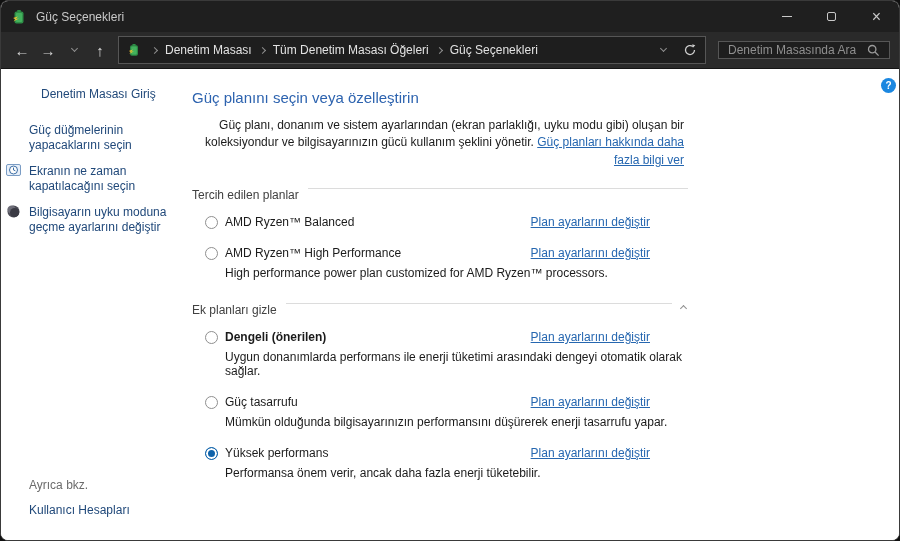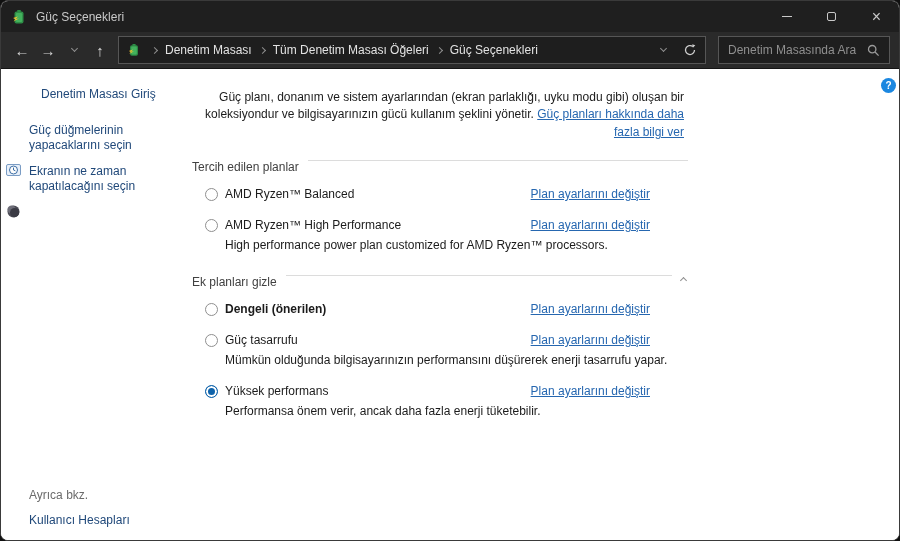--- a/index.html
+++ b/index.html
@@ -23,36 +23,36 @@
   .chev-down{transform:rotate(45deg);margin-top:-3px;}
   .chev-up{transform:rotate(-135deg);margin-top:3px;}
   .addressbar{width:588px;height:28px;margin-left:5px;background:#1e1e1e;border:1px solid #565656;
     display:flex;align-items:center;color:#dedede;}
   .crumb-icon{margin:0 4px 0 8px;}
   .crumb-sep{margin:0 7px;}
   .crumb{padding:0 1px;color:#e2e2e2;white-space:nowrap;}
   .addr-spacer{flex:1;}
   .addr-drop{width:24px;display:flex;justify-content:center;align-items:center;height:100%;}
   .addr-refresh{width:30px;display:flex;justify-content:center;align-items:center;height:100%;}
-  .searchbox{width:172px;height:28px;margin-left:12px;background:#1e1e1e;border:1px solid #565656;
+  .searchbox{width:172px;height:18px;margin-left:12px;background:#1e1e1e;border:1px solid #565656;
     display:flex;align-items:center;}
   .searchbox input{flex:1;min-width:0;background:transparent;border:none;outline:none;color:#cfcfcf;
     font-family:"Liberation Sans",sans-serif;font-size:12px;padding:0 0 0 9px;}
   .searchbox input::placeholder{color:#8f8f8f;}
   .search-icon{margin:0 9px 0 4px;flex:0 0 auto;}
   
   .content{position:relative;height:471px;display:flex;background:#fff;}
   .help-btn{position:absolute;top:9px;right:3px;width:15px;height:15px;border-radius:50%;background:#1b87e0;
     color:#fff;font-size:10px;font-weight:bold;display:flex;align-items:center;justify-content:center;}
   
   .sidebar{width:185px;flex:0 0 185px;padding:18px 0 0 28px;position:relative;}
   .side-home{color:#21497a;margin-bottom:22px;cursor:default;margin-left:12px;}
   .side-item{color:#21497a;margin-bottom:11px;line-height:15px;width:152px;position:relative;cursor:default;}
   .side-icon{position:absolute;left:-23px;top:-1px;}
-  .see-also{position:absolute;left:28px;bottom:13px;}
+  .see-also{position:absolute;left:28px;bottom:23px;}
   .see-also-label{color:#6b6b6b;margin-bottom:11px;}
   .see-also-link{color:#21497a;cursor:default;}
   
   .main{width:502px;padding:20px 0 0 6px;}
   .page-heading{font-size:15px;font-weight:400;color:#2d63af;margin:0 0 11px 0;}
   .intro{color:#1b1b1b;line-height:1.45;width:492px;text-align:right;}
   .intro a{color:#2667b0;text-decoration:underline;}
   .group-header{display:flex;margin-top:19px;color:#414141;}
   .group-line{flex:1;height:1px;background:#dcdcdc;margin-left:9px;}
   .collapse-chev{margin-left:9px;margin-right:2px;}
@@ -155,29 +155,31 @@
           <line x1="7.5" y1="7" x2="9.4" y2="7.8" stroke="#3c6ea5" stroke-width="1"></line>
         </svg>
         <span>Ekranın ne zaman kapatılacağını seçin</span>
       </div>
       <div class="side-item">
         <svg class="side-icon" width="15" height="15" viewBox="0 0 15 15">
           <circle cx="7.5" cy="7.5" r="6" fill="#4b4b55"></circle>
           <circle cx="5.6" cy="5.6" r="4.2" fill="#6d6d78"></circle>
           <circle cx="8.6" cy="8.6" r="4.6" fill="#3a3a44"></circle>
         </svg>
+        <span>Bilgisayarın uyku moduna geçme ayarlarını değiştir</span>
       </div>
 
       <div class="see-also">
         <div class="see-also-label">Ayrıca bkz.</div>
         <div class="see-also-link">Kullanıcı Hesapları</div>
       </div>
     </div>
 
     <div class="main">
+      <h1 class="page-heading">Güç planını seçin veya özelleştirin</h1>
       <div class="intro">
         <span>Güç planı, donanım ve sistem ayarlarından (ekran parlaklığı, uyku modu gibi) oluşan bir koleksiyondur ve bilgisayarınızın gücü kullanım şeklini yönetir.</span>
         <a href="#">Güç planları hakkında daha fazla bilgi ver</a>
       </div>
 
       <div class="group-header">
         <span>Tercih edilen planlar</span>
         <span class="group-line"></span>
       </div>
 
@@ -203,20 +205,21 @@
         <span class="group-line"></span>
         <span class="chev chev-up collapse-chev"></span>
       </div>
 
       <div class="plan-row">
         <div class="plan-line">
           <span class="radio"></span>
           <span class="plan-name bold">Dengeli (önerilen)</span>
           <a href="#" class="plan-link">Plan ayarlarını değiştir</a>
         </div>
+        <div class="plan-desc">Uygun donanımlarda performans ile enerji tüketimi arasındaki dengeyi otomatik olarak sağlar.</div>
       </div>
 
       <div class="plan-row" style="margin-top:17px;">
         <div class="plan-line">
           <span class="radio"></span>
           <span class="plan-name">Güç tasarrufu</span>
           <a href="#" class="plan-link">Plan ayarlarını değiştir</a>
         </div>
         <div class="plan-desc">Mümkün olduğunda bilgisayarınızın performansını düşürerek enerji tasarrufu yapar.</div>
       </div>

